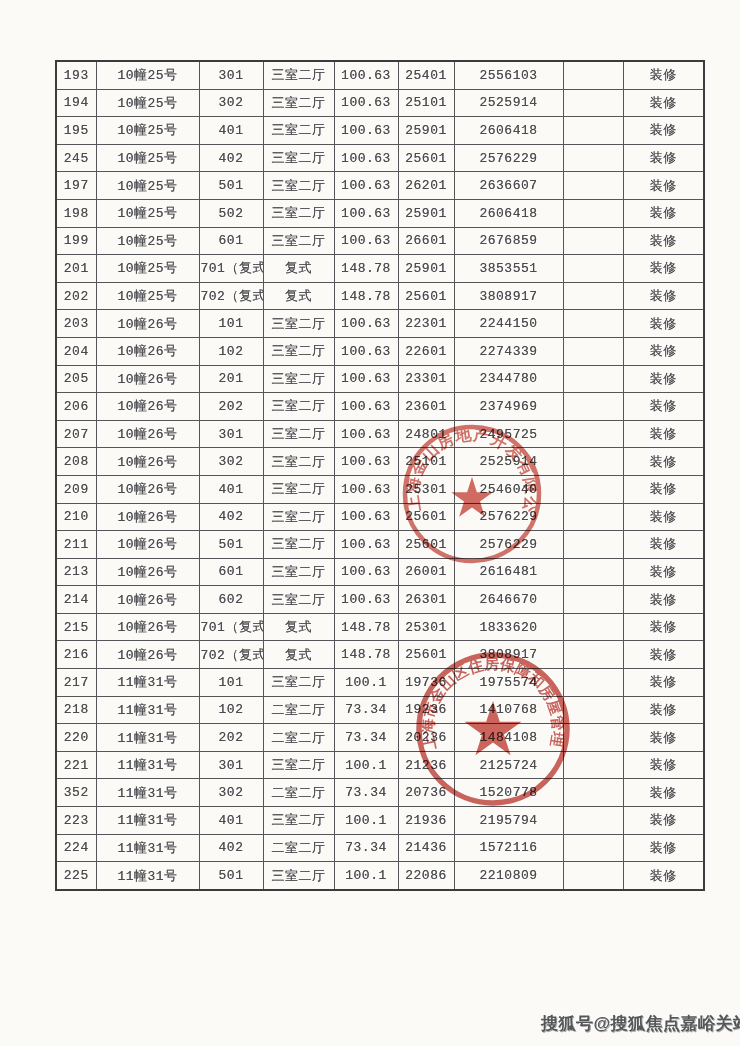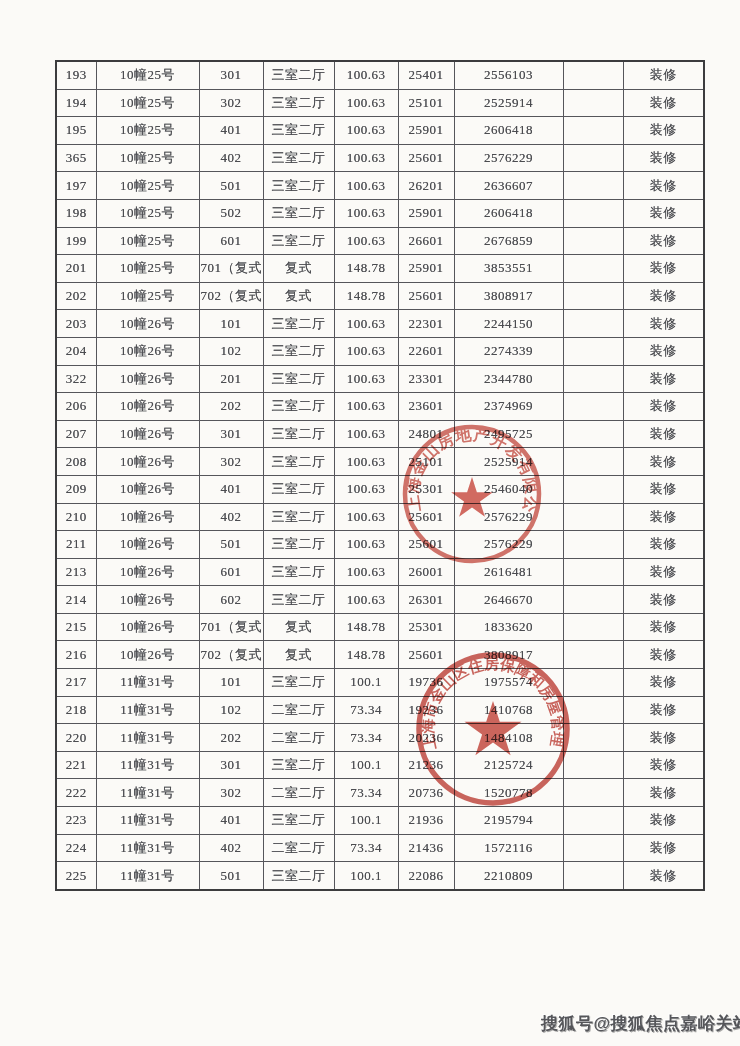--- a/index.html
+++ b/index.html
@@ -8,20 +8,21 @@
     background:#fbfaf7;
     font-family:"Liberation Serif","DejaVu Serif",serif;
   }
   .page{position:absolute;inset:0;background:#fbfaf7;}
 
   
   table.price-table{
     position:absolute;left:55px;top:60px;width:650px;
     border-collapse:collapse;table-layout:fixed;
     border:2px solid #3c3c3e;
+    font-family:Liberation Mono, monospace;
   }
   table.price-table td{
     border:1px solid #55555a;
     height:26.6px;
     text-align:center;vertical-align:middle;
     font-size:13px;color:#4b4c50;
     letter-spacing:.5px;
     text-shadow:0 0 .6px rgba(75,76,82,.75);
     white-space:nowrap;overflow:hidden;
     padding:0 1px;
@@ -90,21 +91,21 @@
           <td>10幢25号</td>
           <td>401</td>
           <td>三室二厅</td>
           <td>100.63</td>
           <td>25901</td>
           <td>2606418</td>
           <td></td>
           <td>装修</td>
         </tr>
         <tr>
-          <td>365</td>
+          <td>245</td>
           <td>10幢25号</td>
           <td>402</td>
           <td>三室二厅</td>
           <td>100.63</td>
           <td>25601</td>
           <td>2576229</td>
           <td></td>
           <td>装修</td>
         </tr>
         <tr>
@@ -178,21 +179,21 @@
           <td>10幢26号</td>
           <td>102</td>
           <td>三室二厅</td>
           <td>100.63</td>
           <td>22601</td>
           <td>2274339</td>
           <td></td>
           <td>装修</td>
         </tr>
         <tr>
-          <td>322</td>
+          <td>205</td>
           <td>10幢26号</td>
           <td>201</td>
           <td>三室二厅</td>
           <td>100.63</td>
           <td>23301</td>
           <td>2344780</td>
           <td></td>
           <td>装修</td>
         </tr>
         <tr>
@@ -343,21 +344,21 @@
           <td>11幢31号</td>
           <td>301</td>
           <td>三室二厅</td>
           <td>100.1</td>
           <td>21236</td>
           <td>2125724</td>
           <td></td>
           <td>装修</td>
         </tr>
         <tr>
-          <td>222</td>
+          <td>352</td>
           <td>11幢31号</td>
           <td>302</td>
           <td>二室二厅</td>
           <td>73.34</td>
           <td>20736</td>
           <td>1520778</td>
           <td></td>
           <td>装修</td>
         </tr>
         <tr>

